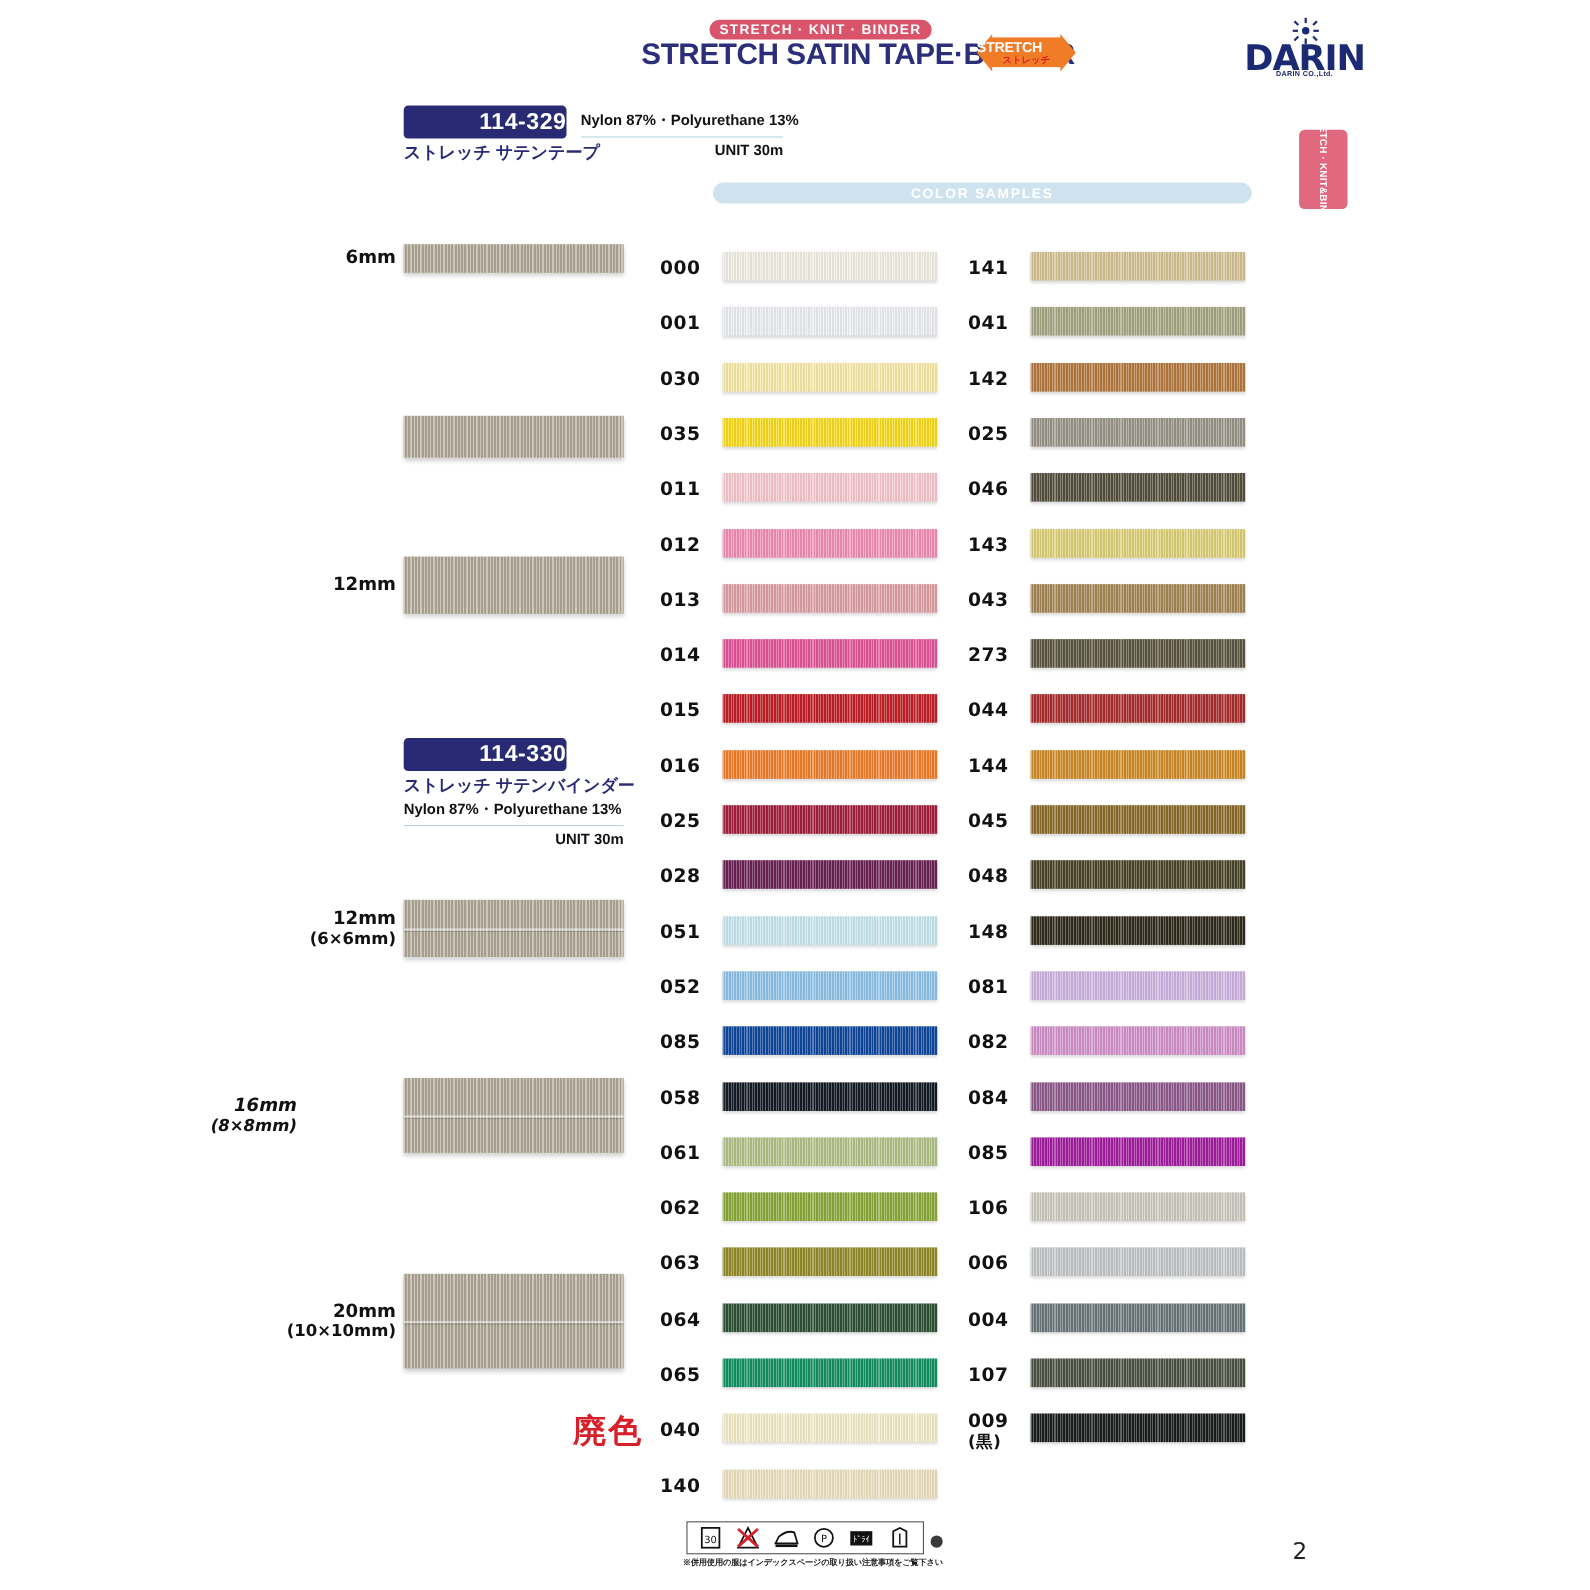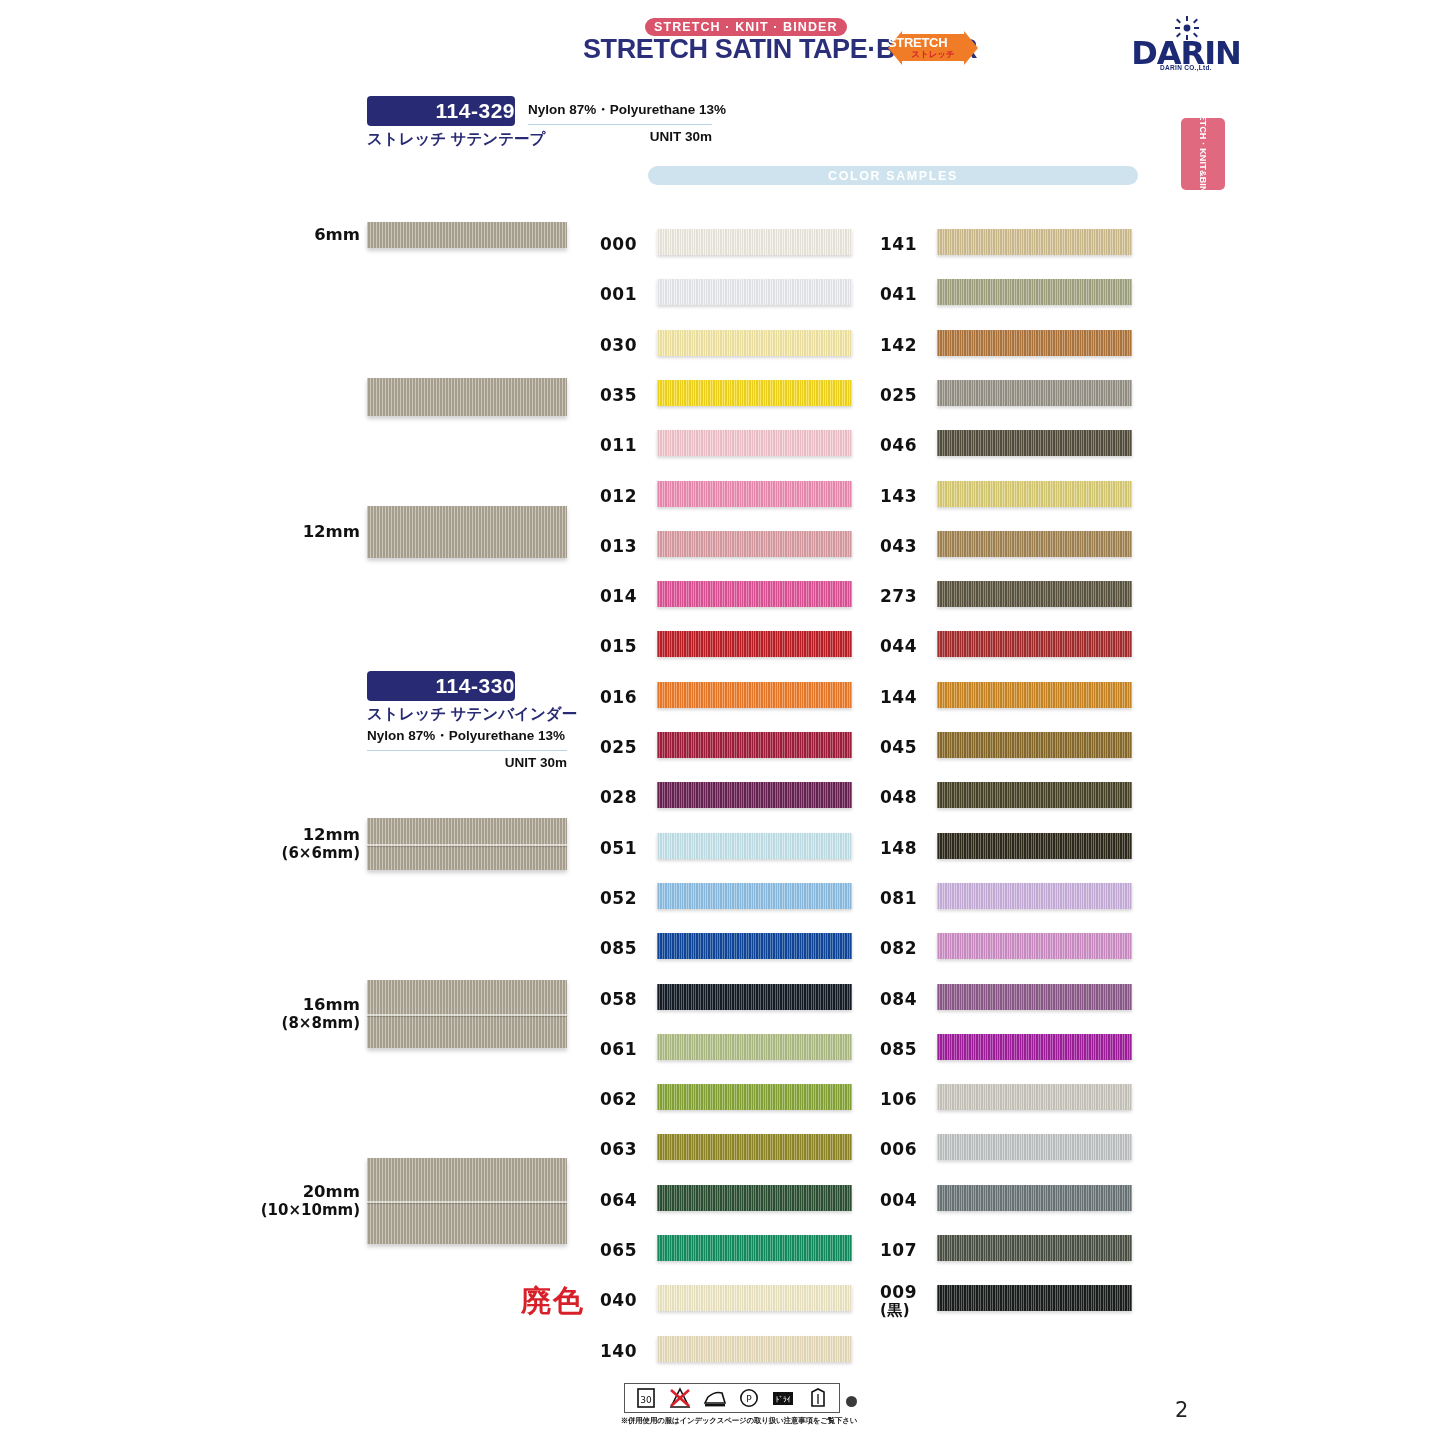--- a/index.html
+++ b/index.html
@@ -284,21 +284,21 @@
       <div class="wband" style="left: 367px; width: 200px; height: 52px;"></div>
     </div>
   </div>
 <div id="width-samples-1">
     <div class="wsample" style="left: 0px; top: 818px; width: 567px; height: 52px;">
       <div class="wlabel" style="right: 207px;">12mm<span class="sub2">(6×6mm)</span></div>
       <div class="wband" style="left: 367px; width: 200px; height: 52px;">
         <div class="fold"></div>
       </div>
     </div>
-    <div class="wsample" style="left: 0px; top: 980px; width: 567px; height: 68px;">
+    <div class="wsample" style="left: 0px; top: 980px; width: 477px; height: 68px; font-style: italic;">
       <div class="wlabel" style="right: 207px;">16mm<span class="sub2">(8×8mm)</span></div>
       <div class="wband" style="left: 367px; width: 200px; height: 68px;">
         <div class="fold"></div>
       </div>
     </div>
     <div class="wsample" style="left: 0px; top: 1158px; width: 567px; height: 86px;">
       <div class="wlabel" style="right: 207px;">20mm<span class="sub2">(10×10mm)</span></div>
       <div class="wband" style="left: 367px; width: 200px; height: 86px;">
         <div class="fold"></div>
       </div>

